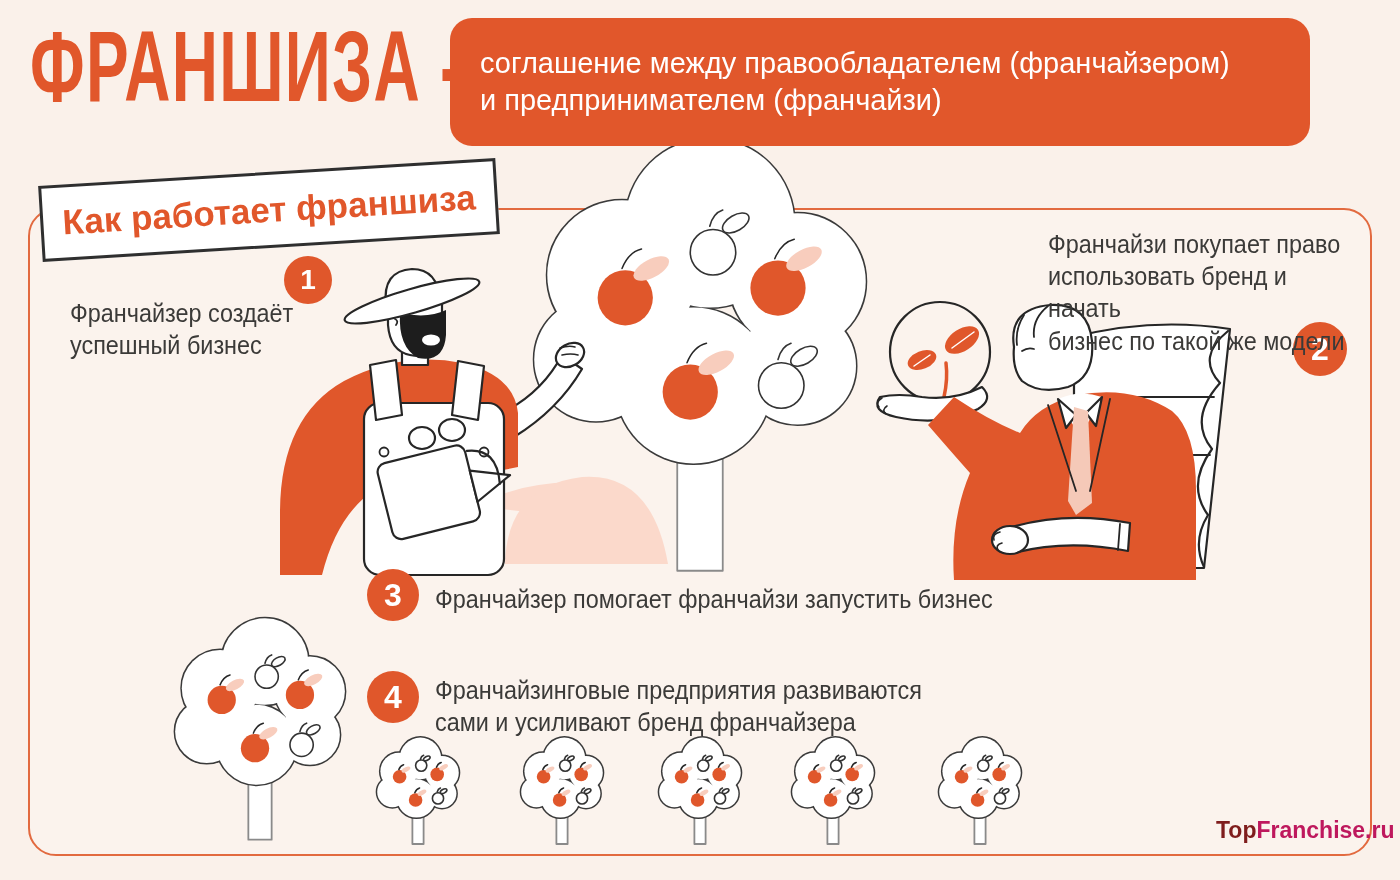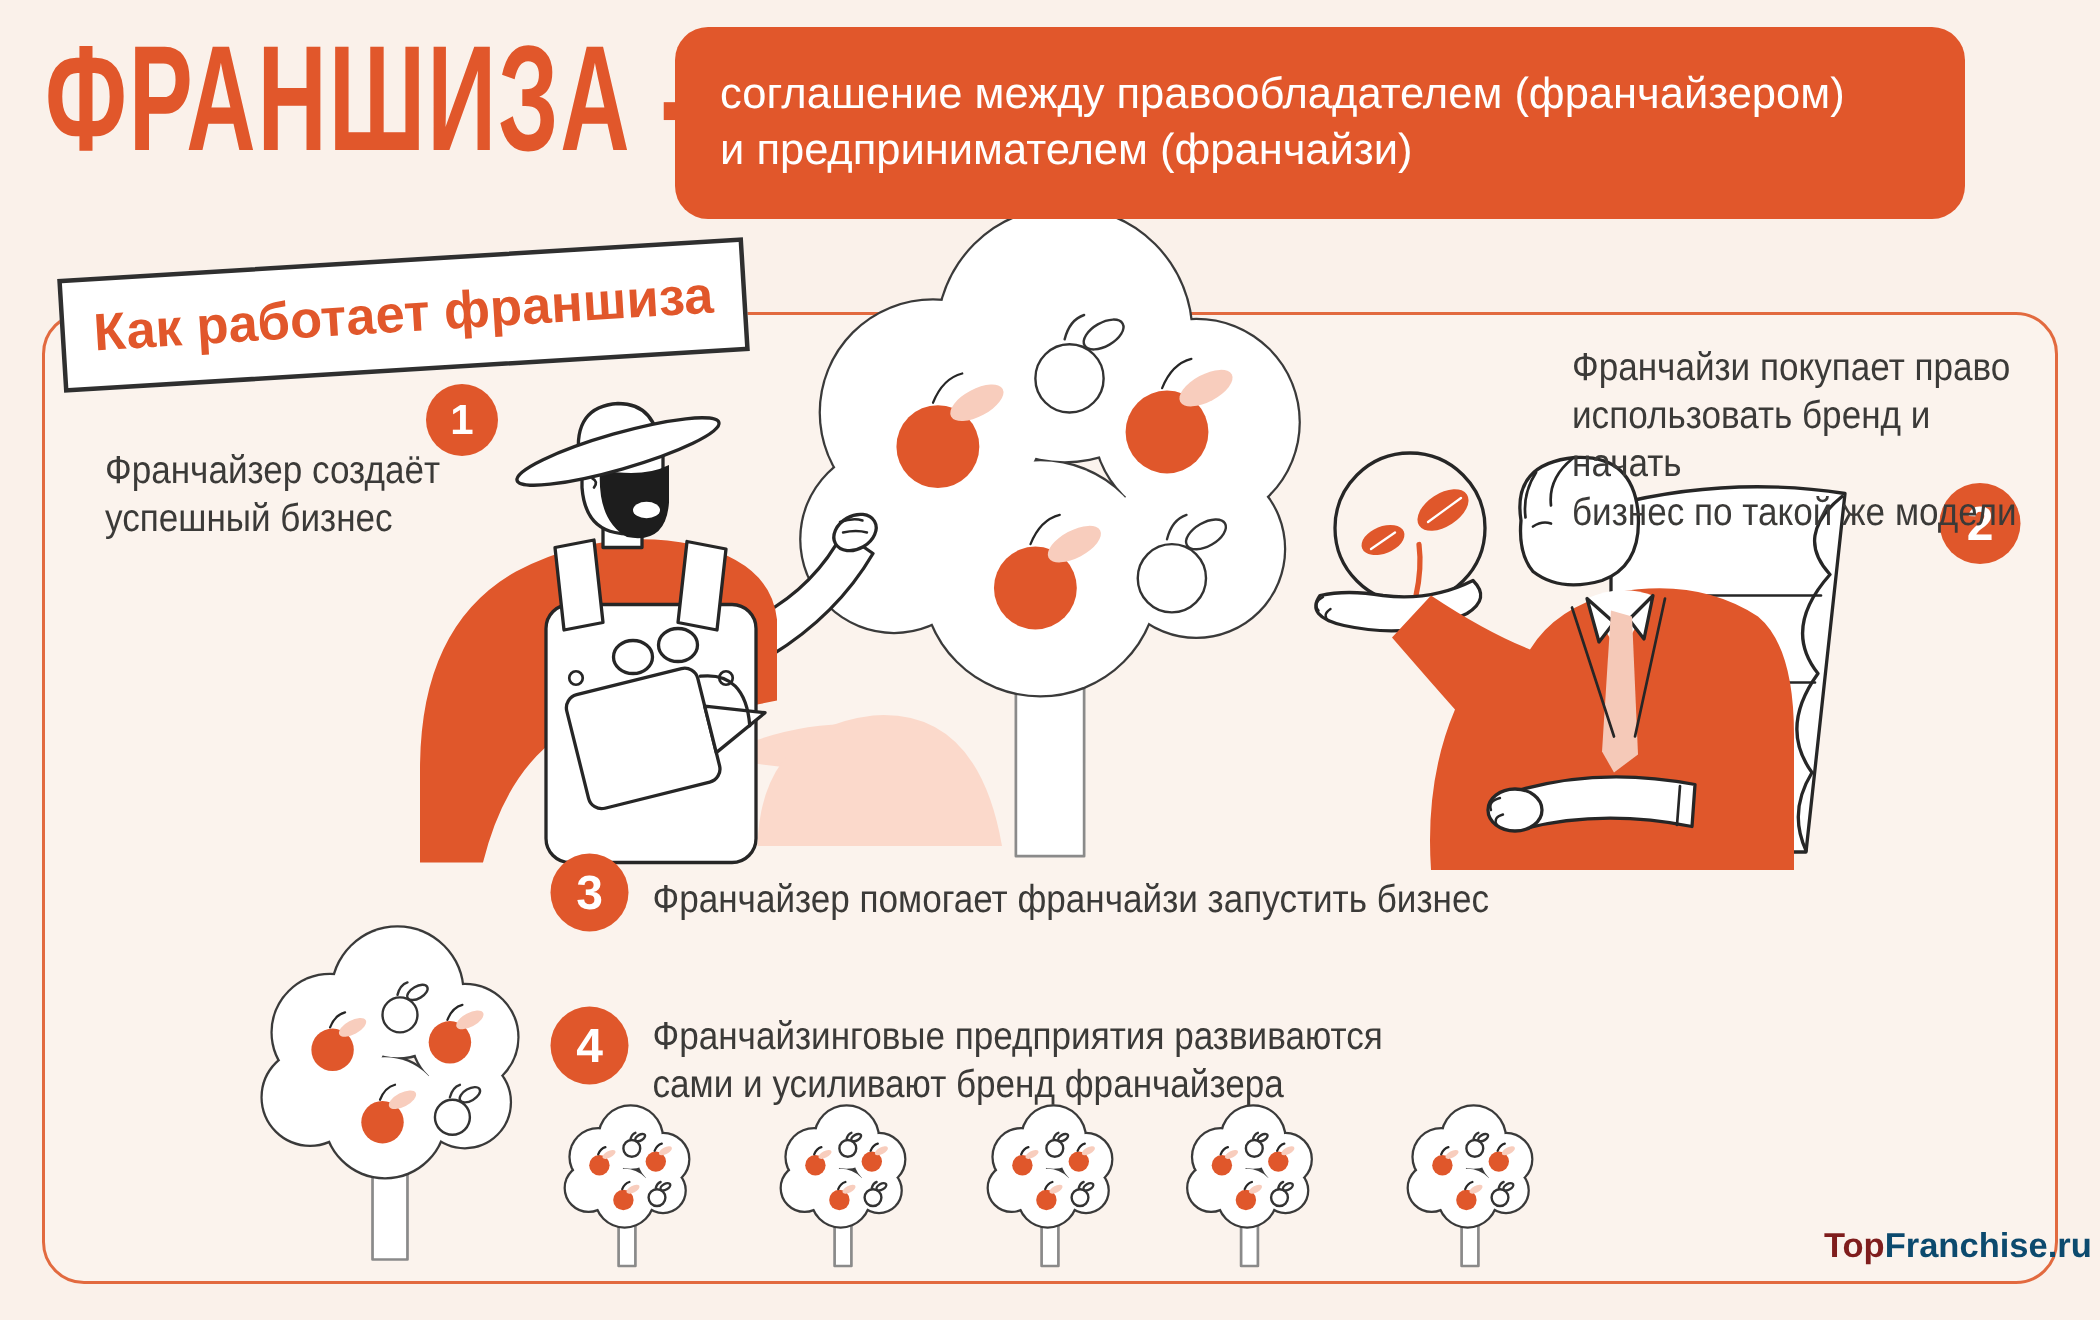--- a/index.html
+++ b/index.html
@@ -56,21 +56,21 @@
   .t3{left:435px;top:583px;}
   .t4{left:435px;top:674px;}
   
   .illo-layer{position:absolute;left:0;top:0;z-index:2;pointer-events:none;}
   
   .logo{
     position:absolute;left:1216px;top:817px;z-index:3;
     font-size:23px;font-weight:bold;letter-spacing:0;white-space:nowrap;
   }
   .logo .lp{color:#7f1d1d;}
-  .logo .ls{color:#0c4a6e;text-align:center;}
+  .logo .ls{color:#be185d;text-align:center;}
 </style>
 </head>
 <body>
 
 <div class="canvas">
 
   <div class="h1-title">ФРАНШИЗА -</div>
   <div class="definition-box">
     <div class="definition-text">соглашение между правообладателем (франчайзером)
 и предпринимателем (франчайзи)</div>

